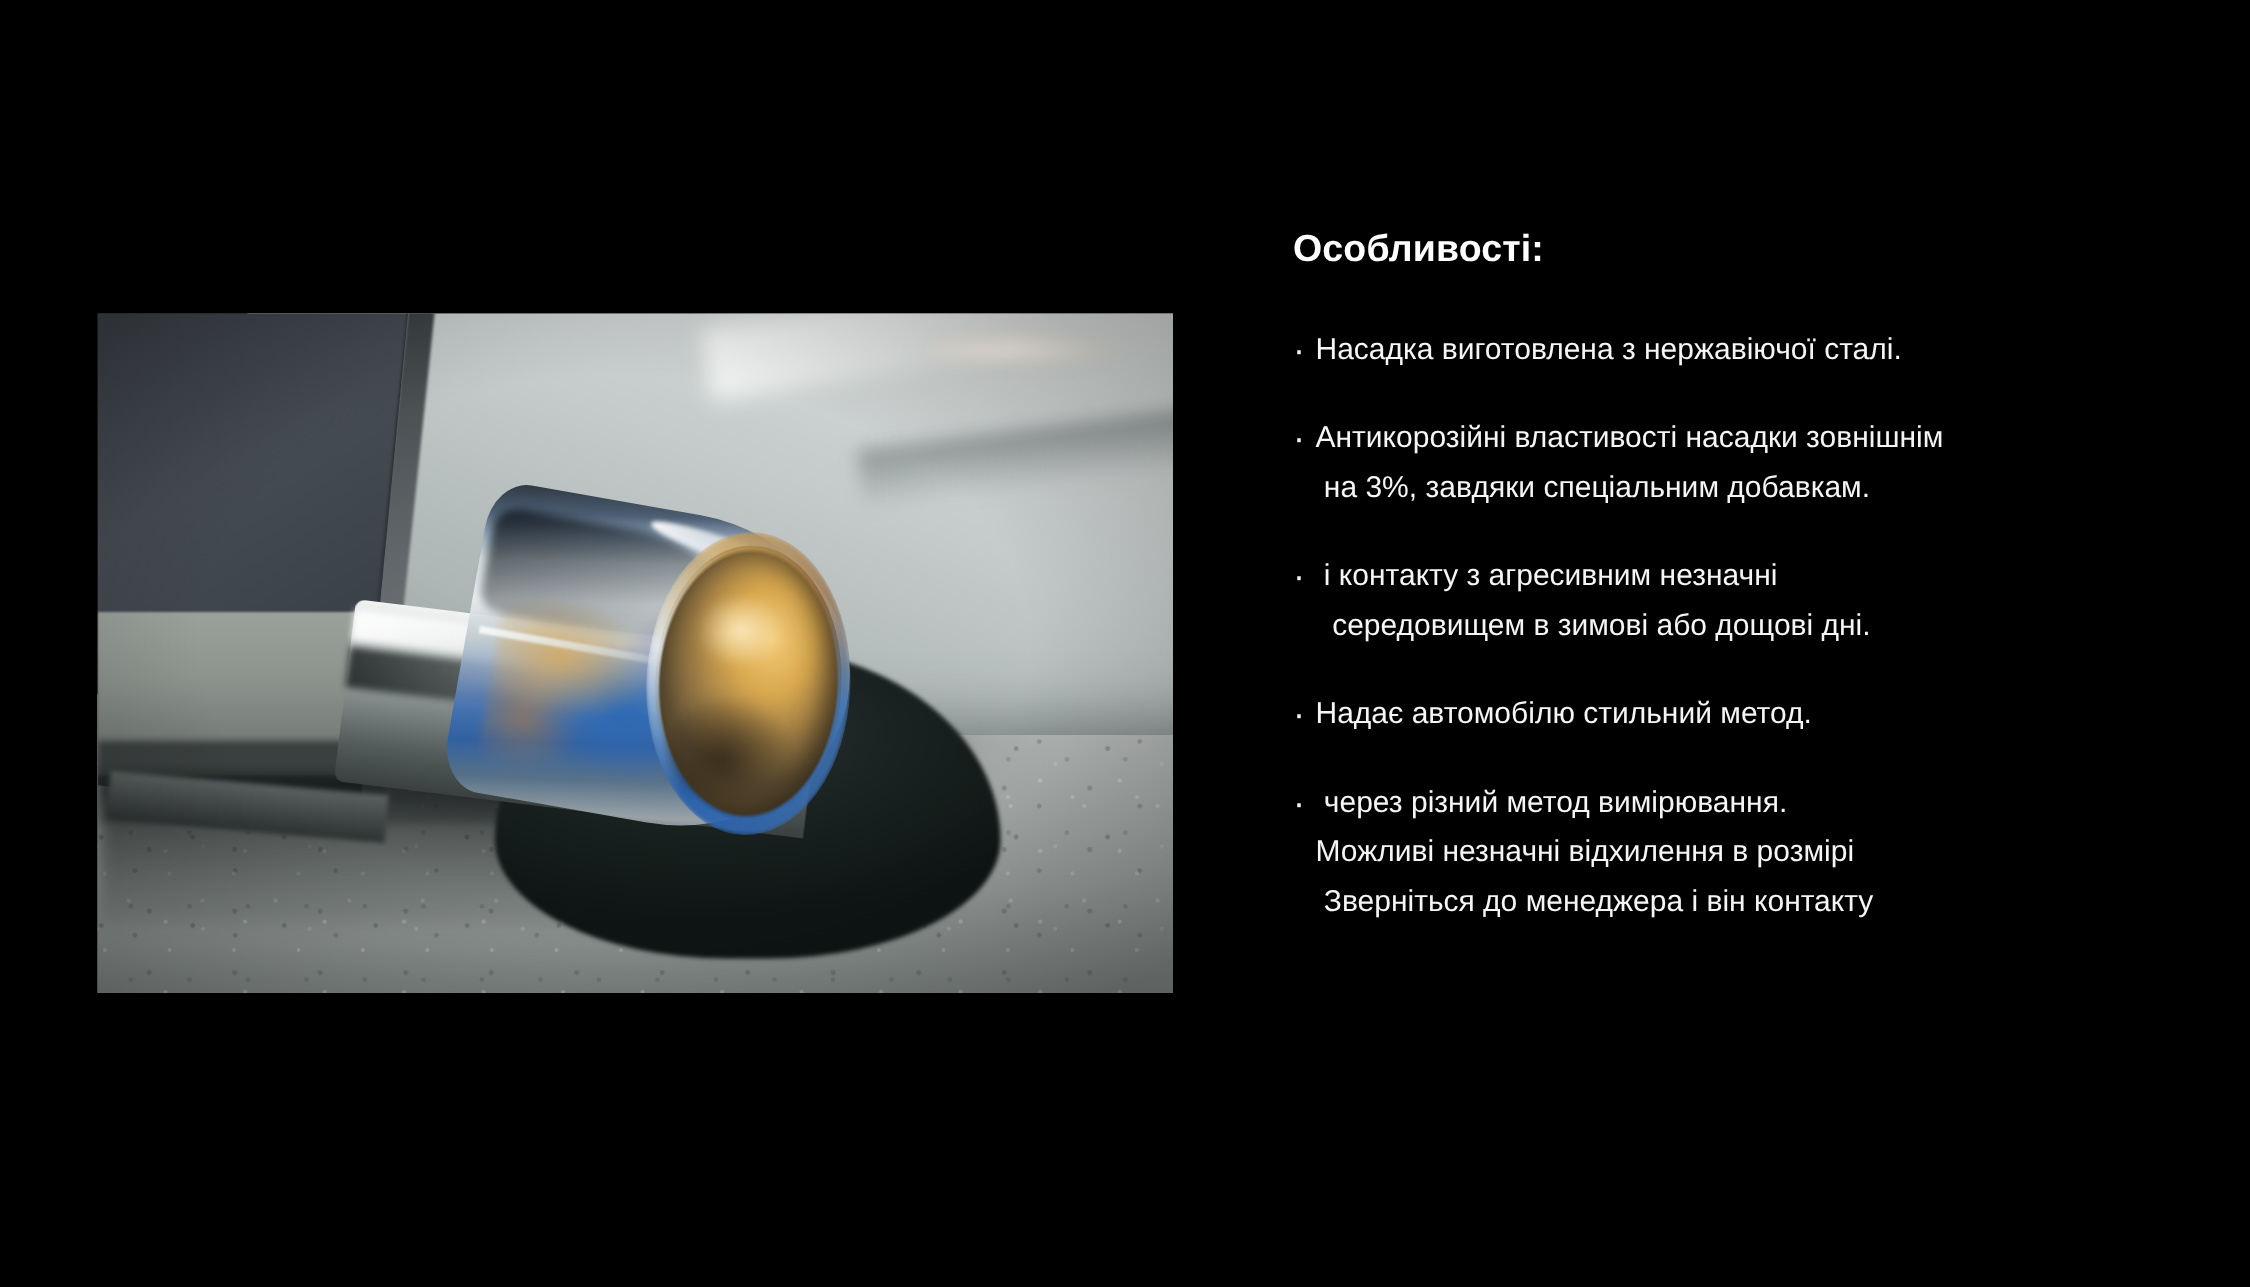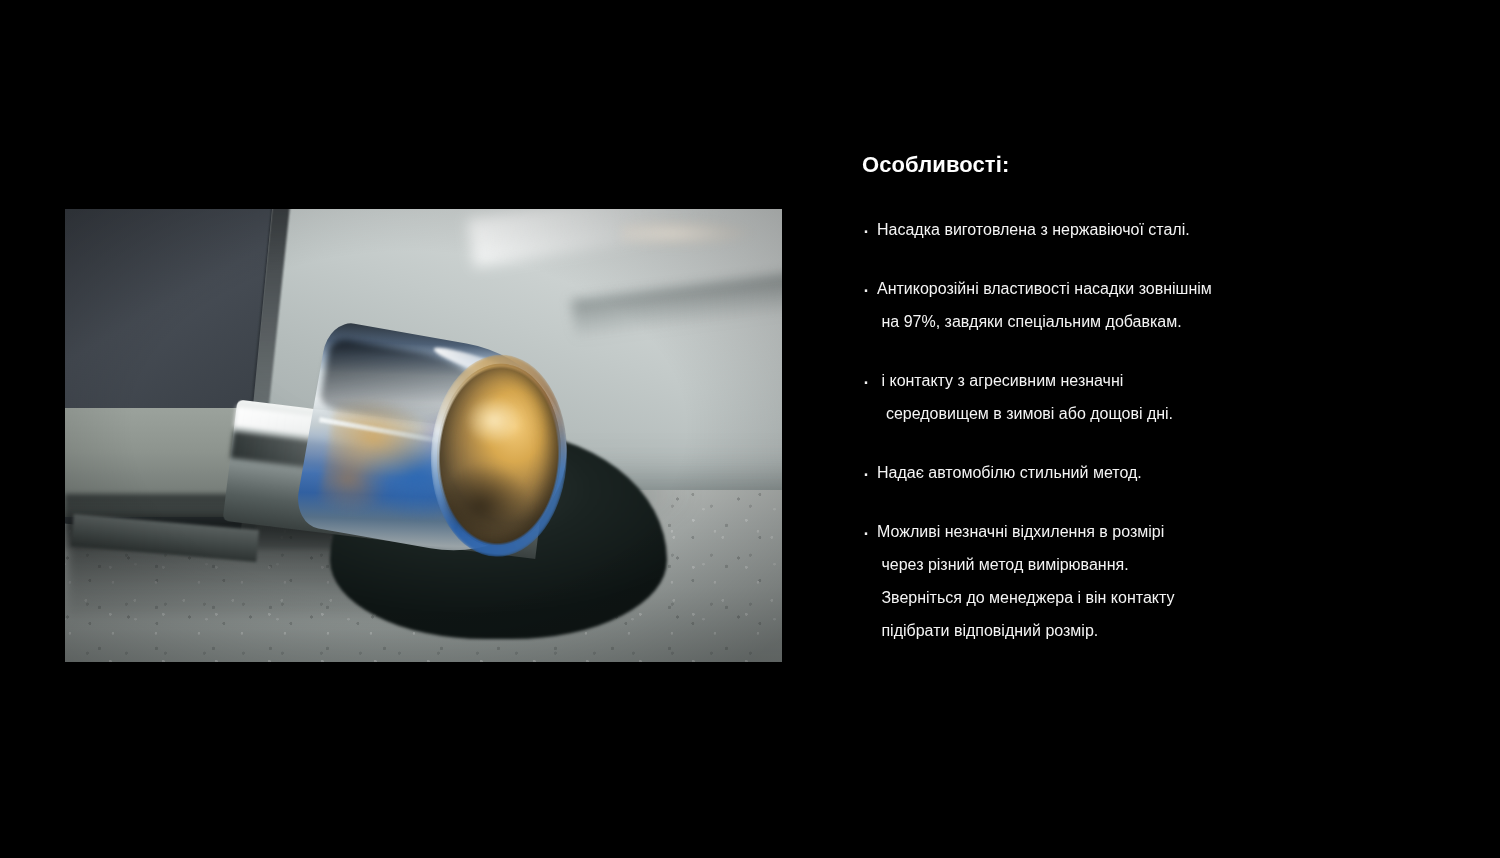--- a/index.html
+++ b/index.html
@@ -360,21 +360,21 @@
   }
 
   
   #features-panel {
     position: absolute;
     left: 862px;
     top: 152px;
     width: 600px;
   }
   #features-title {
-    font-size: 22px;
+    font-size: 25px;
     font-weight: bold;
     color: #ffffff;
     letter-spacing: .1px;
     margin: 0 0 36px 0;
     line-height: 1.15;
   }
   .feature-item {
     display: flex;
     align-items: flex-start;
     margin-bottom: 26px;
@@ -383,21 +383,21 @@
     flex: 0 0 auto;
     width: 15px;
     color: #f2f2f2;
     font-size: 24px;
     line-height: 33px;
   }
   .feature-lines {
     flex: 1 1 auto;
   }
   .feature-line {
-    font-size: 16px;
+    font-size: 20px;
     line-height: 33px;
     color: #f5f5f5;
     white-space: pre;
     letter-spacing: 0;
   }
 </style>
 </head>
 <body>
 
 <div id="photo-panel">
@@ -454,39 +454,38 @@
       <div class="feature-item">
         <span class="feature-bullet">·</span>
         <div class="feature-lines">
           <div class="feature-line">Насадка виготовлена з нержавіючої сталі.</div>
         </div>
       </div>
       <div class="feature-item">
         <span class="feature-bullet">·</span>
         <div class="feature-lines">
           <div class="feature-line">Антикорозійні властивості насадки зовнішнім</div>
-          <div class="feature-line"> на 97%, завдяки спеціальним добавкам.</div>
+          <div class="feature-line"> на 3%, завдяки спеціальним добавкам.</div>
         </div>
       </div>
       <div class="feature-item">
         <span class="feature-bullet">·</span>
         <div class="feature-lines">
           <div class="feature-line"> і контакту з агресивним незначні</div>
           <div class="feature-line">  середовищем в зимові або дощові дні.</div>
         </div>
       </div>
       <div class="feature-item">
         <span class="feature-bullet">·</span>
         <div class="feature-lines">
           <div class="feature-line">Надає автомобілю стильний метод.</div>
         </div>
       </div>
       <div class="feature-item">
         <span class="feature-bullet">·</span>
         <div class="feature-lines">
+          <div class="feature-line"> через різний метод вимірювання.</div>
           <div class="feature-line">Можливі незначні відхилення в розмірі</div>
-          <div class="feature-line"> через різний метод вимірювання.</div>
           <div class="feature-line"> Зверніться до менеджера і він контакту</div>
-          <div class="feature-line"> підібрати відповідний розмір.</div>
         </div>
       </div>
     </div>
 </div>
 
 </body></html>

